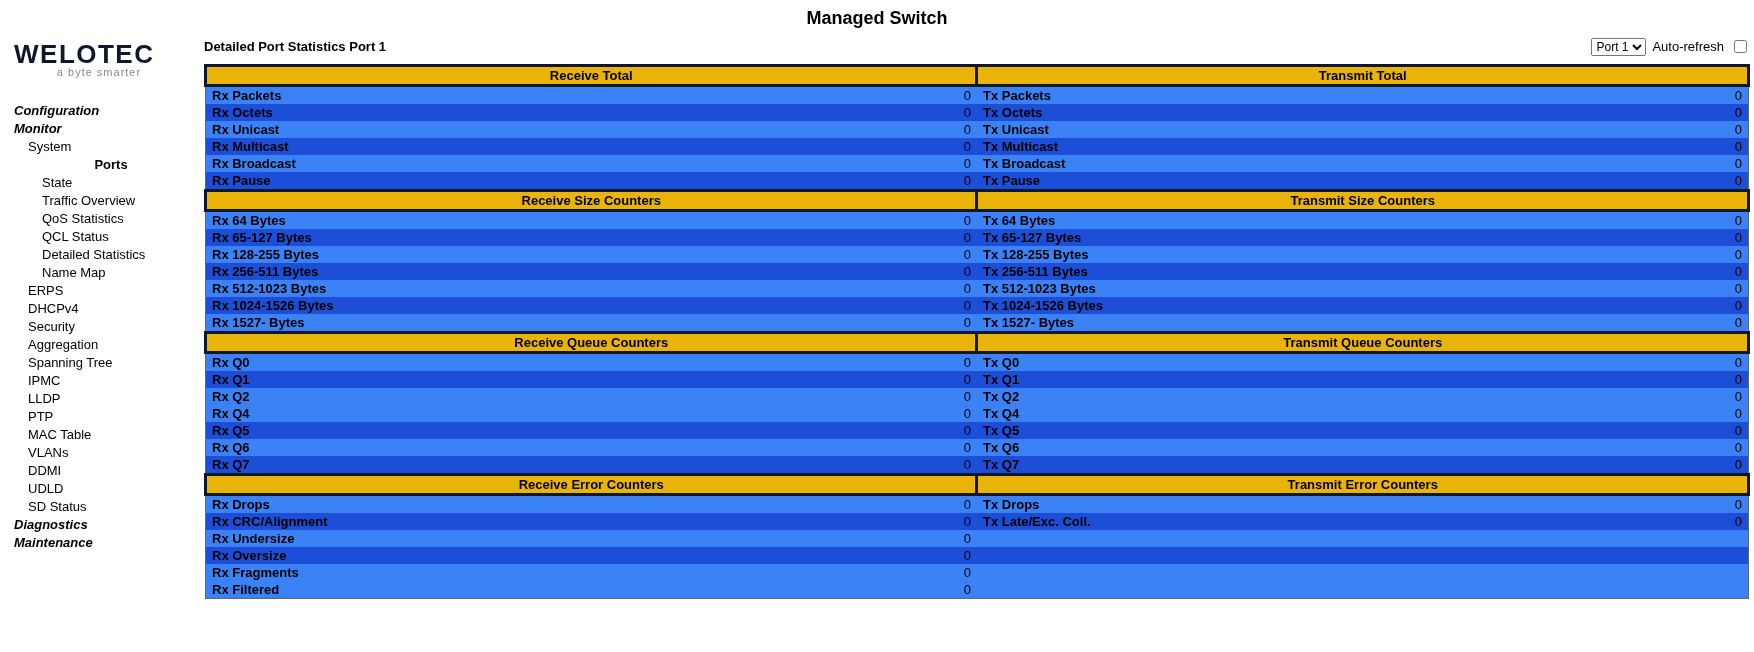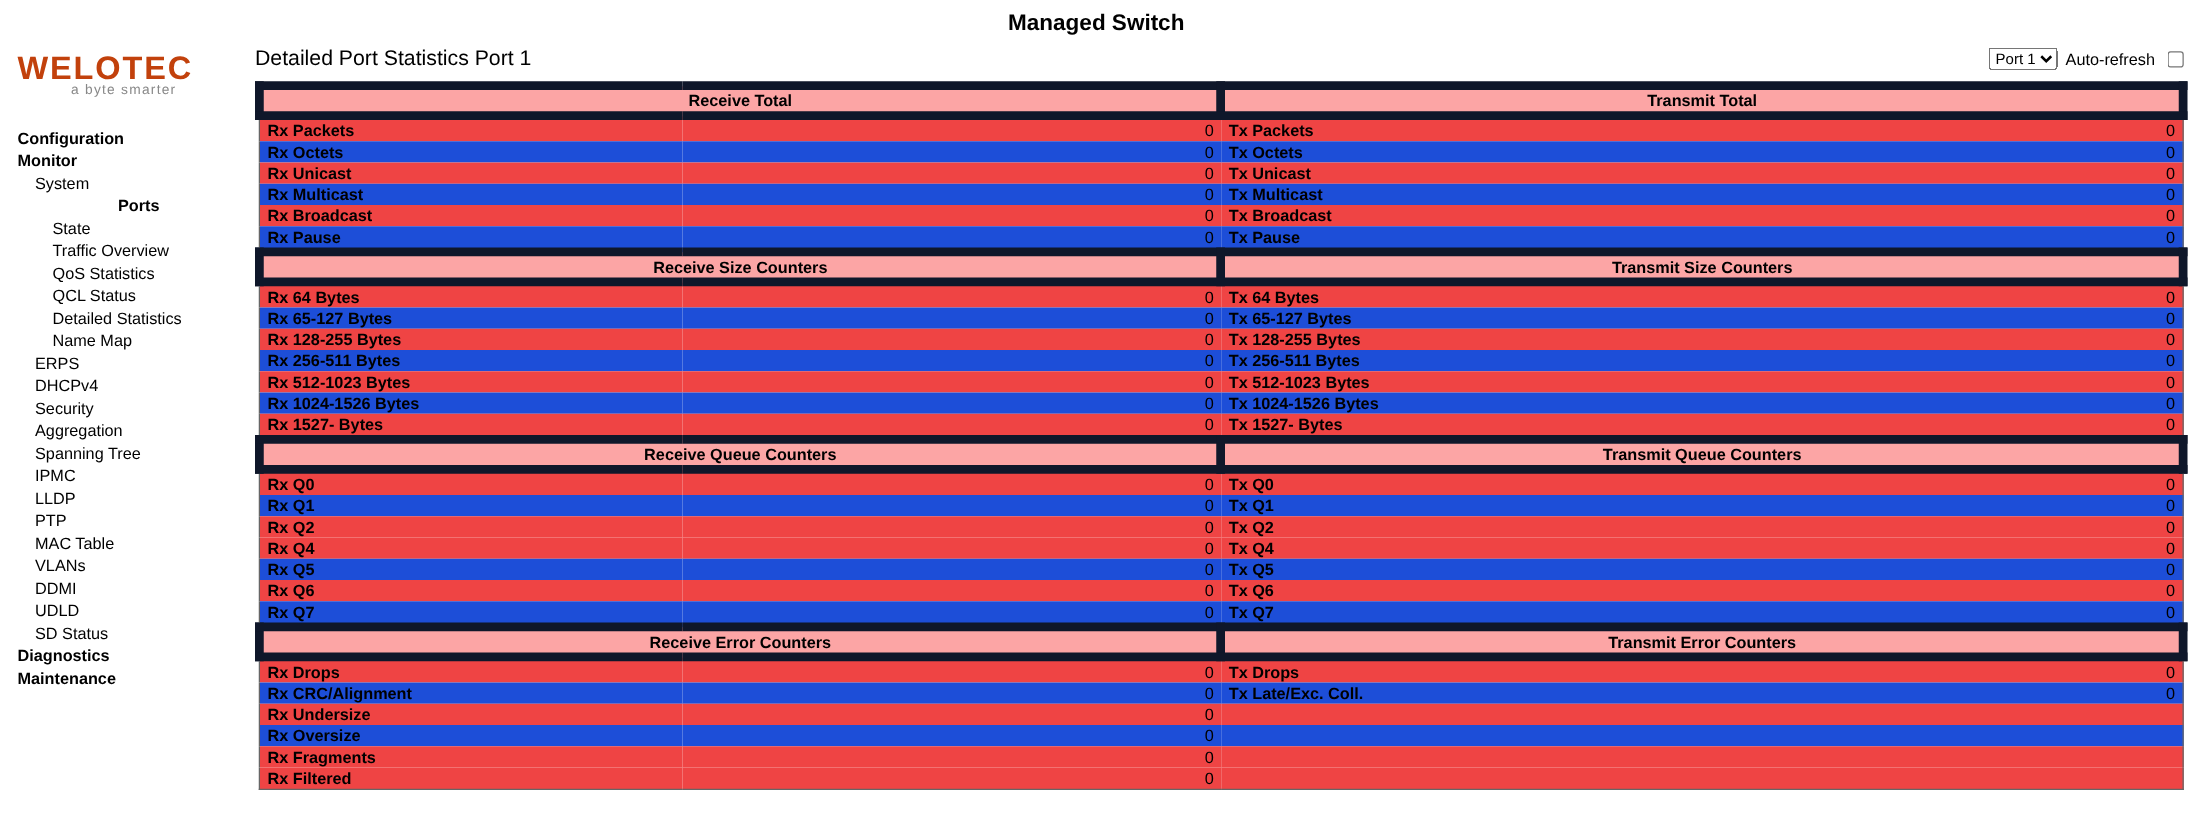--- a/index.html
+++ b/index.html
@@ -23,90 +23,90 @@
     width: 180px;
     padding: 6px 0 0 14px;
     flex-shrink: 0;
   }
   .logo {
     margin: 0 0 24px 0;
   }
   .logo-main {
     font-size: 26px;
     font-weight: 900;
-    color: #c2410c;
+    color: #0f172a;
     letter-spacing: 1.5px;
     font-family: Arial, sans-serif;
   }
   .logo-tag {
     font-size: 11px;
     color: #888;
     letter-spacing: 1px;
     text-align: center;
     margin-top: -4px;
     padding-right: 10px;
   }
   .nav a {
     color: #000;
     text-decoration: none;
     display: block;
     line-height: 18px;
     cursor: pointer;
   }
-  .nav-l0 { font-weight: bold; }
+  .nav-l0 { font-weight: bold; font-style: italic; }
   .nav-l1 { font-weight: normal; padding-left: 14px; }
   .nav-l2 { font-weight: normal; padding-left: 28px; }
   .nav-bold { font-weight: bold !important; text-align: center; }
   .content {
     flex: 1;
     padding: 0 4px 0 10px;
     min-width: 0;
   }
   .page-header {
     display: flex;
     align-items: center;
     justify-content: space-between;
     margin: 4px 0 8px;
   }
   .page-title {
-    font-size: 17px;
-    font-weight: normal;
+    font-size: 13px;
+    font-weight: bold;
   }
   .controls {
     display: flex;
     align-items: center;
     gap: 6px;
     font-size: 13px;
   }
   .controls select {
     font-size: 12px;
   }
   table.stats {
     width: 100%;
     border-collapse: collapse;
     border: 1px solid #666;
   }
   table.stats th {
-    background: #fca5a5;
+    background: #eab308;
     color: #000;
     font-weight: bold;
     text-align: center;
-    border: 7px solid #0f172a;
+    border: 3px solid #0f172a;
     padding: 1px 4px;
     font-size: 13px;
   }
   table.stats td {
     padding: 0 6px;
     font-size: 13px;
     line-height: 17px;
   }
   table.stats td.lbl { font-weight: bold; white-space: nowrap; }
   table.stats td.val { text-align: right; padding-right: 6px; }
   table.stats tr.even td { background: #1d4ed8; }
-  table.stats tr.odd  td { background: #ef4444; }
+  table.stats tr.odd  td { background: #3b82f6; }
   .col-rx-lbl { width: 22%; }
   .col-rx-val { width: 28%; }
   .col-tx-lbl { width: 22%; }
   .col-tx-val { width: 28%; }
 </style>
 </head>
 <body>
 
 <div class="banner">Managed Switch</div>
 

